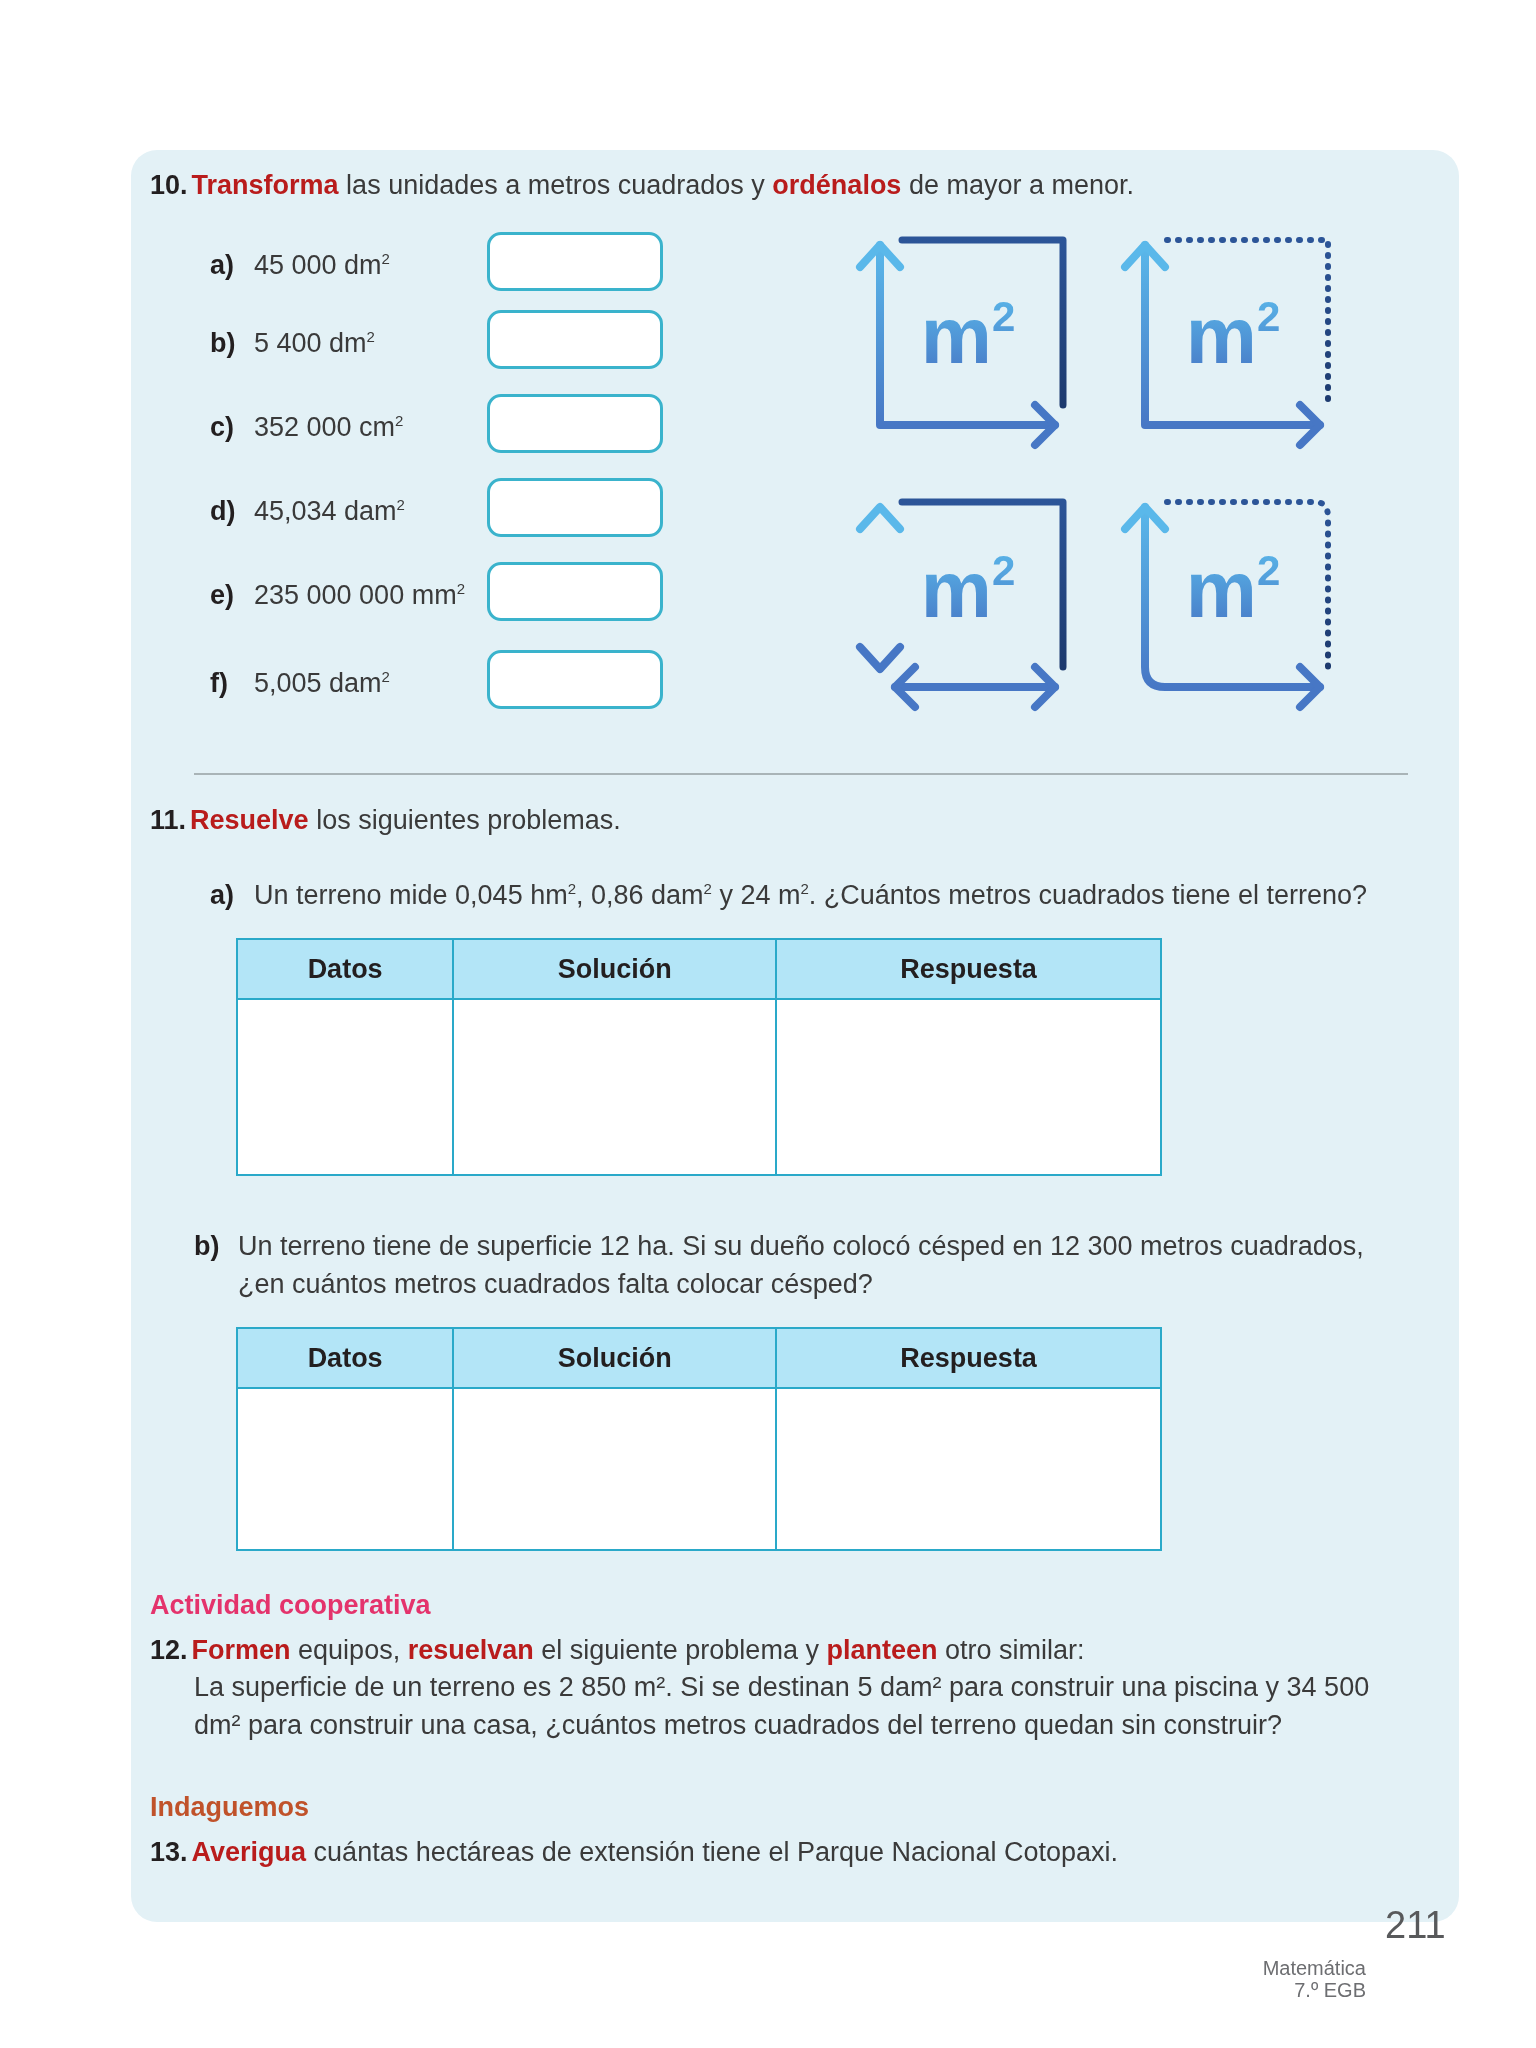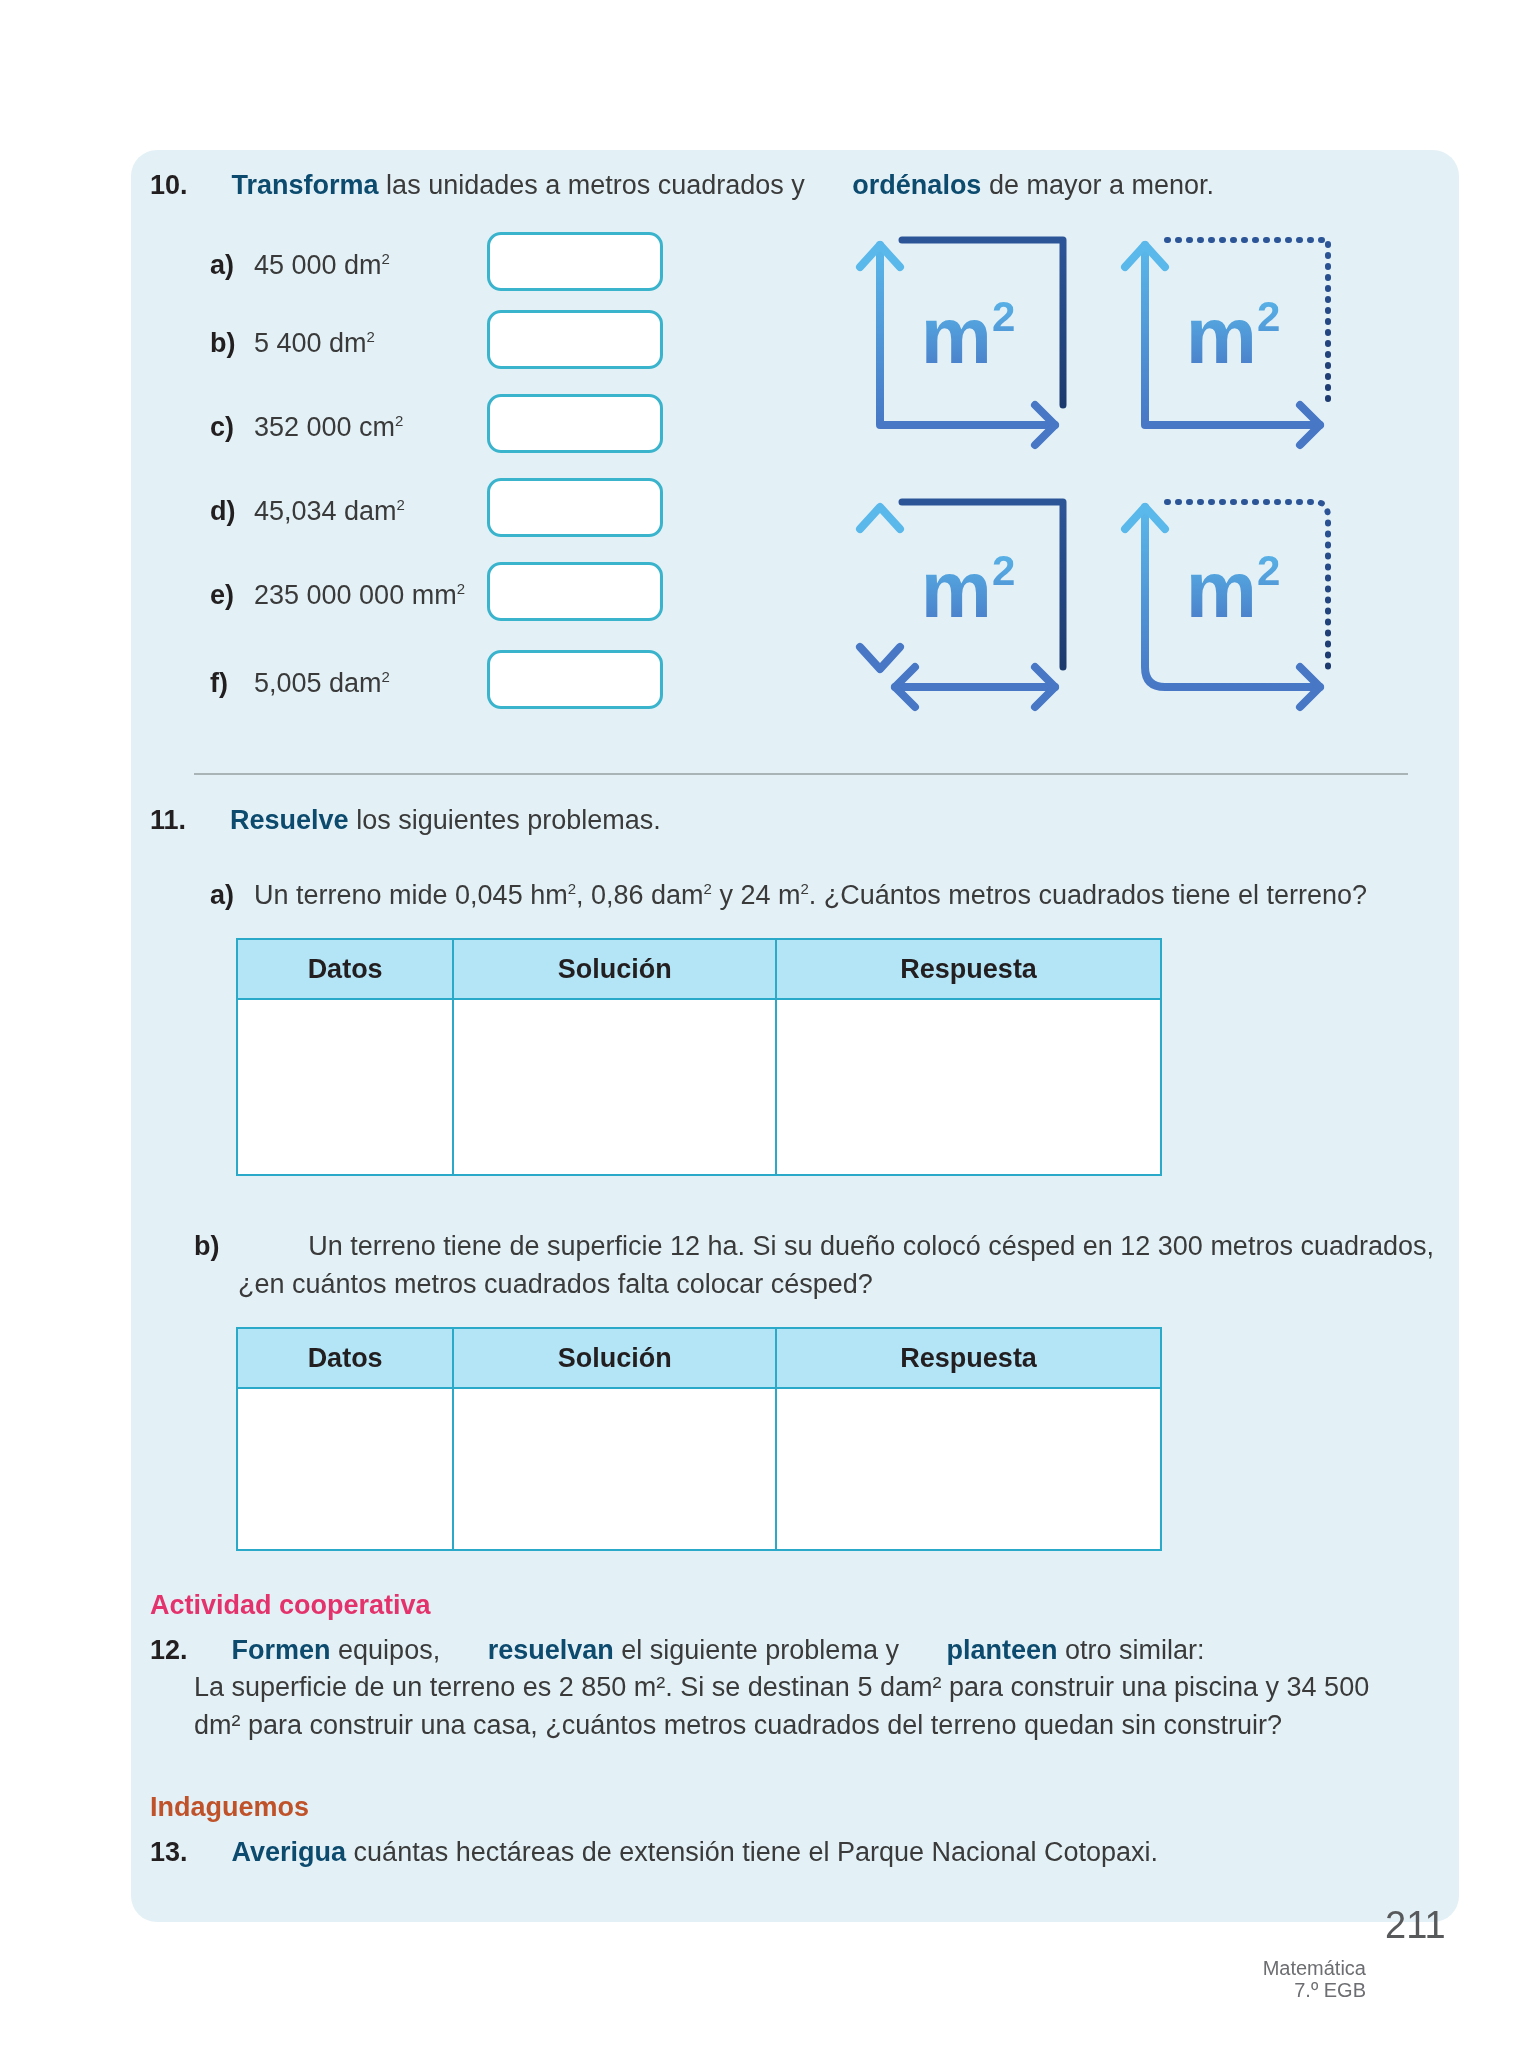--- a/index.html
+++ b/index.html
@@ -7,21 +7,21 @@
     width: 1536px; height: 2048px; background: #ffffff; position: relative;
     font-family: "Liberation Sans", sans-serif; color: #231f20; overflow: hidden;
   }
   .panel {
     position: absolute; left: 131px; top: 150px; width: 1328px; height: 1772px;
     background: #e3f1f6; border-radius: 26px;
   }
   .q-line {
     position: absolute; left: 150px; font-size: 27px; color: #3a3a3a; white-space: nowrap;
   }
-  .q-line b { color: #0c4a6e; font-weight: bold; margin-left: 40px; }
+  .q-line b { color: #b91c1c; font-weight: bold; }
   .q-num { font-weight: bold; color: #231f20; margin-right: 4px; }
   .item { position: absolute; left: 210px; font-size: 27px; color: #3a3a3a; white-space: nowrap; }
   .item .lbl { font-weight: bold; color: #231f20; display: inline-block; width: 44px; }
   sup { font-size: 15px; vertical-align: 10px; }
   .answer-box {
     position: absolute; left: 487px; width: 170px; height: 53px; background: #fff;
     border: 3px solid #3ab3cc; border-radius: 14px;
   }
   .icons { position: absolute; left: 850px; top: 225px; }
   .divider { position: absolute; left: 194px; top: 773px; width: 1214px; height: 2px; background: #a9b4b7; }
@@ -127,21 +127,21 @@
   <tr style="height:176px;">
     <td></td>
     <td></td>
     <td></td>
   </tr>
 </tbody>
   </table>
 
 <div class="para" style="top:1227px;">
   <span class="lbl" style="font-weight:bold;color:#231f20;position:absolute;left:0;">b)</span>
-  <div style="margin-left:44px;text-align:right;">Un terreno tiene de superficie 12 ha. Si su dueño colocó césped en 12 300 metros cuadrados,</div>
+  <div style="margin-left:44px;">Un terreno tiene de superficie 12 ha. Si su dueño colocó césped en 12 300 metros cuadrados,</div>
   <div style="margin-left:44px;">¿en cuántos metros cuadrados falta colocar césped?</div>
 </div>
 
 <table class="ws" style="top:1327px;">
   <tbody>
       <tr>
     <th>Datos</th>
     <th>Solución</th>
     <th>Respuesta</th>
   </tr>

